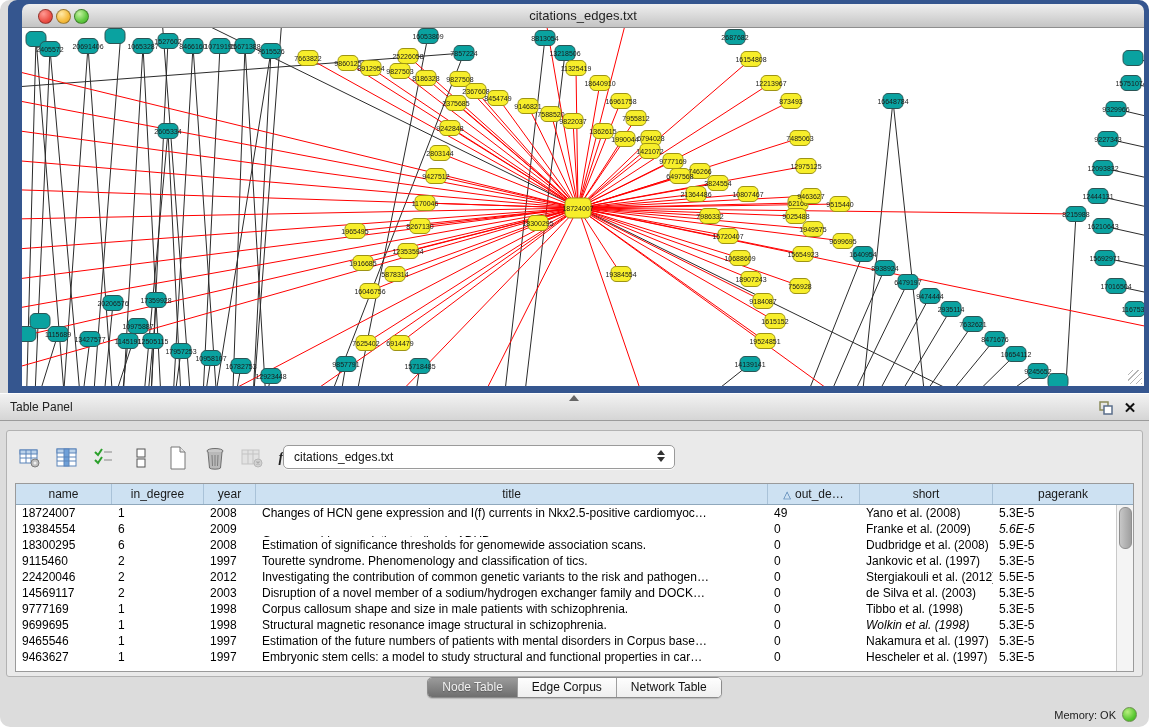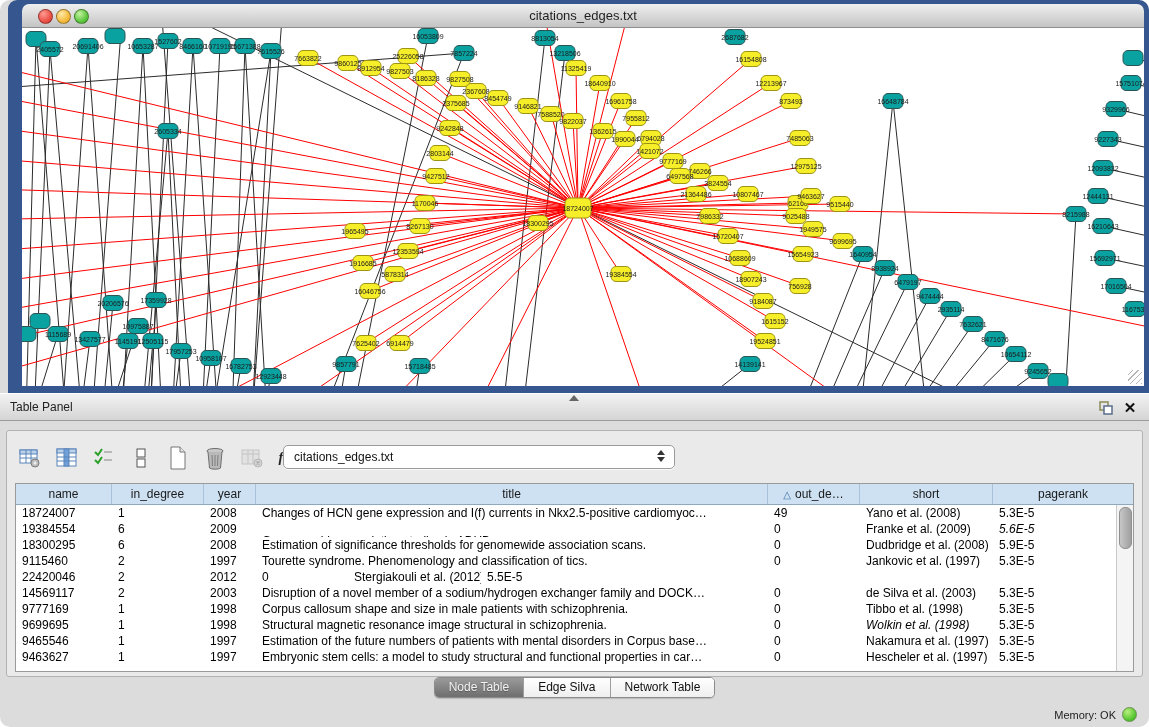--- a/index.html
+++ b/index.html
@@ -851,20 +851,21 @@
             <div class="td" style="width: 52px;">1997</div>
             <div class="td" style="width: 512px;">Tourette syndrome. Phenomenology and classification of tics.</div>
             <div class="td" style="width: 92px;">0</div>
             <div class="td" style="width: 133px;">Jankovic et al. (1997)</div>
             <div class="td" style="width: 119px;">5.3E-5</div>
           </div>
           <div class="tr">
             <div class="td" style="width: 96px;">22420046</div>
             <div class="td" style="width: 92px;">2</div>
             <div class="td" style="width: 52px;">2012</div>
+            <div class="td" style="width: 512px;">Investigating the contribution of common genetic variants to the risk and pathogen…</div>
             <div class="td" style="width: 92px;">0</div>
             <div class="td" style="width: 133px;">Stergiakouli et al. (2012)</div>
             <div class="td" style="width: 119px;">5.5E-5</div>
           </div>
           <div class="tr">
             <div class="td" style="width: 96px;">14569117</div>
             <div class="td" style="width: 92px;">2</div>
             <div class="td" style="width: 52px;">2003</div>
             <div class="td" style="width: 512px;">Disruption of a novel member of a sodium/hydrogen exchanger family and DOCK…</div>
             <div class="td" style="width: 92px;">0</div>
@@ -910,21 +911,21 @@
         </div>
       <div class="vscroll">
         <div class="vthumb"></div>
       </div>
     </div>
   </div>
 
   <div class="tabs-row">
     <div class="seg" id="seg">
         <div class="tab sel">Node Table</div>
-        <div class="tab">Edge Silva</div>
+        <div class="tab">Edge Corpus</div>
         <div class="tab">Network Table</div>
       </div>
   </div>
 
   <div class="status">
     <span>Memory: OK</span>
     <span class="memdot"></span>
   </div>
 
 </div>

